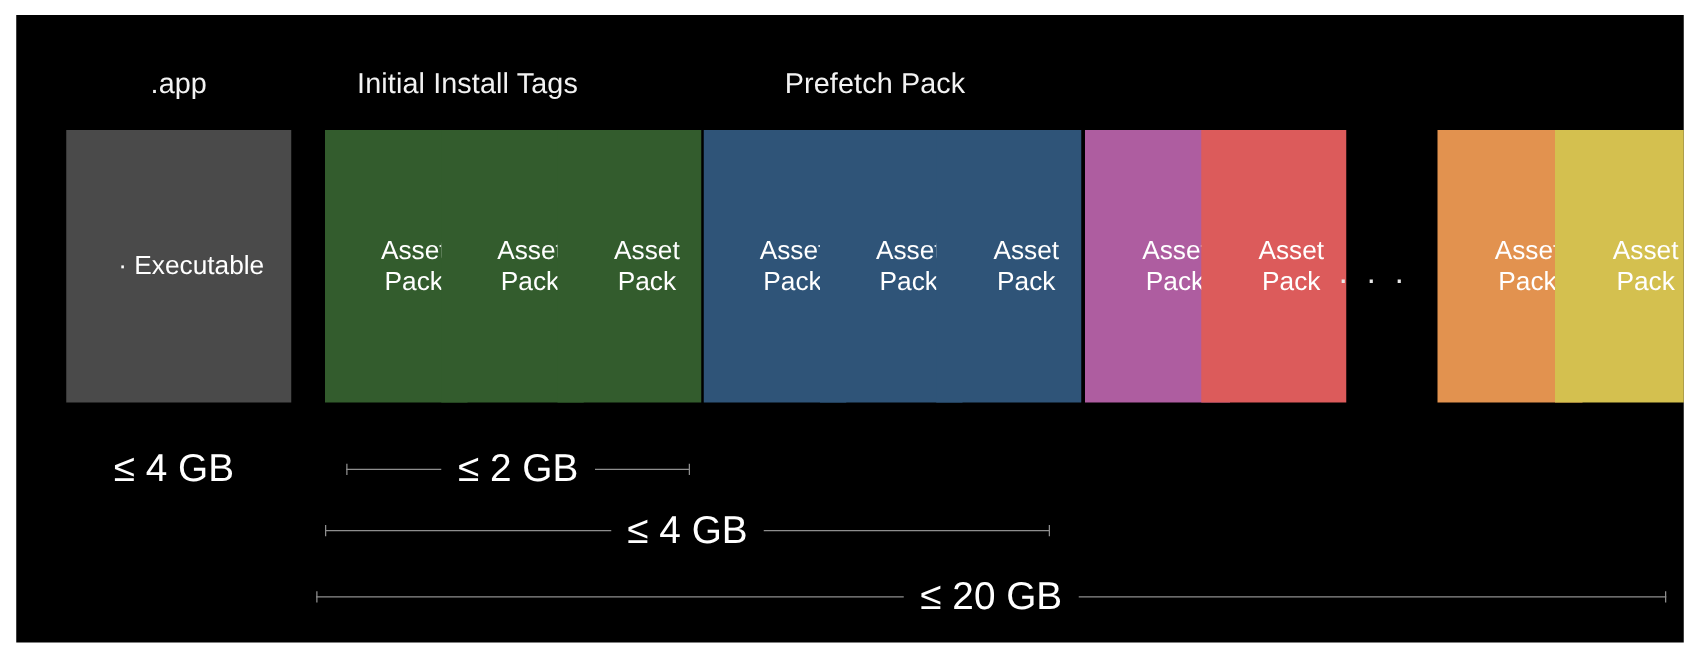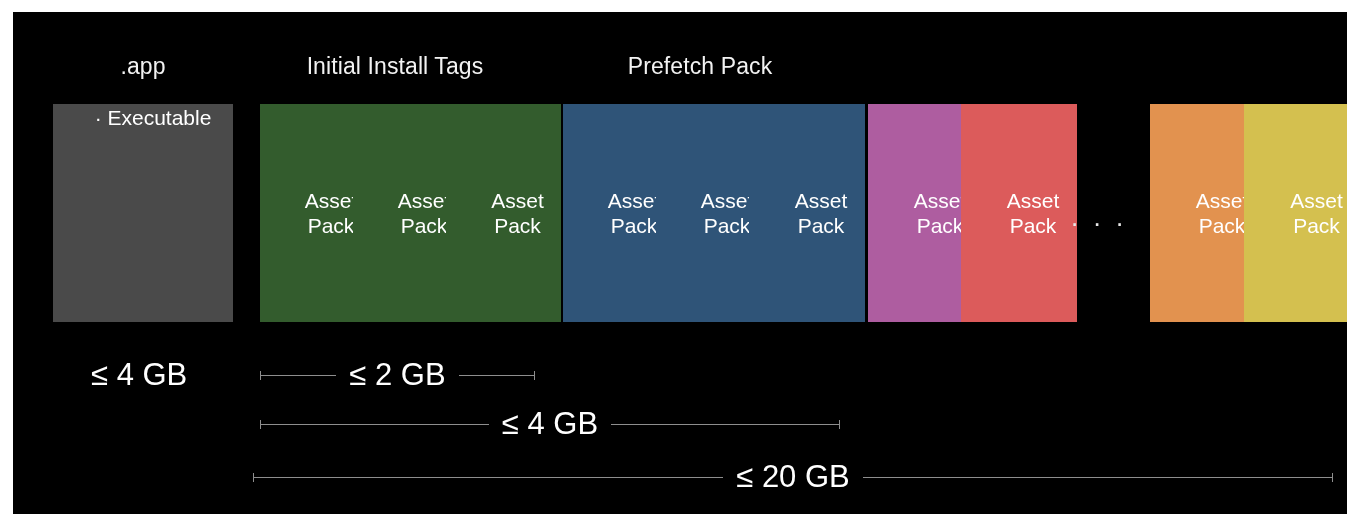--- a/index.html
+++ b/index.html
@@ -56,21 +56,21 @@
     white-space: pre-line;
   }
 
   
   .appbox {
     position: absolute;
     top: 92px;
     height: 218px;
     display: flex;
     flex-direction: row;
-    align-items: flex-start;
+    align-items: center;
     justify-content: center;
   }
   .appbox .bullet {
     color: #ffffff;
     font-size: 21px;
     line-height: 28px;
     padding-left: 20px;
     white-space: nowrap;
   }
 
@@ -115,21 +115,21 @@
     padding: 0 13px;
   }
   .meas.plain .txt { padding: 0; }
 </style>
 </head>
 <body style="background: rgb(255, 255, 255);">
 
 <div id="slide" style="background: rgb(0, 0, 0);">
   <div id="headers-layer">
       <div class="hdr" style="left: 130px;">.app</div>
-      <div class="hdr" style="left: 382px;">Initial Install Tags</div>
+      <div class="hdr" style="left: 361px;">Initial Install Tags</div>
       <div class="hdr" style="left: 687px;">Prefetch Pack</div>
     </div>
   <div id="blocks-layer">
       <div class="appbox" style="left: 40px; width: 180px; background: rgb(74, 74, 74);">
         <div class="bullet">· Executable</div>
       </div>
       <div class="block" style="left: 247px; width: 86px; background: rgb(51, 92, 45);">
         <div class="lbl">Asset
 Pack</div>
       </div>
@@ -168,21 +168,21 @@
       <div class="block" style="left: 1231px; width: 89px; background: rgb(212, 192, 79);">
         <div class="lbl">Asset
 Pack</div>
       </div>
       <div class="ellipsis" style="left: 1058px;">. . .</div>
     </div>
   <div id="measures-layer">
       <div class="meas plain" style="left: 78px; width: 104px; top: 350px;">
         <div class="txt">≤ 4 GB</div>
       </div>
-      <div class="meas" style="left: 247px; width: 275px; top: 350px;">
+      <div class="meas" style="left: 264px; width: 275px; top: 350px;">
         <div class="line cap-l"></div>
         <div class="txt">≤ 2 GB</div>
         <div class="line cap-r"></div>
       </div>
       <div class="meas" style="left: 247px; width: 580px; top: 399px;">
         <div class="line cap-l"></div>
         <div class="txt">≤ 4 GB</div>
         <div class="line cap-r"></div>
       </div>
       <div class="meas" style="left: 240px; width: 1080px; top: 452px;">

